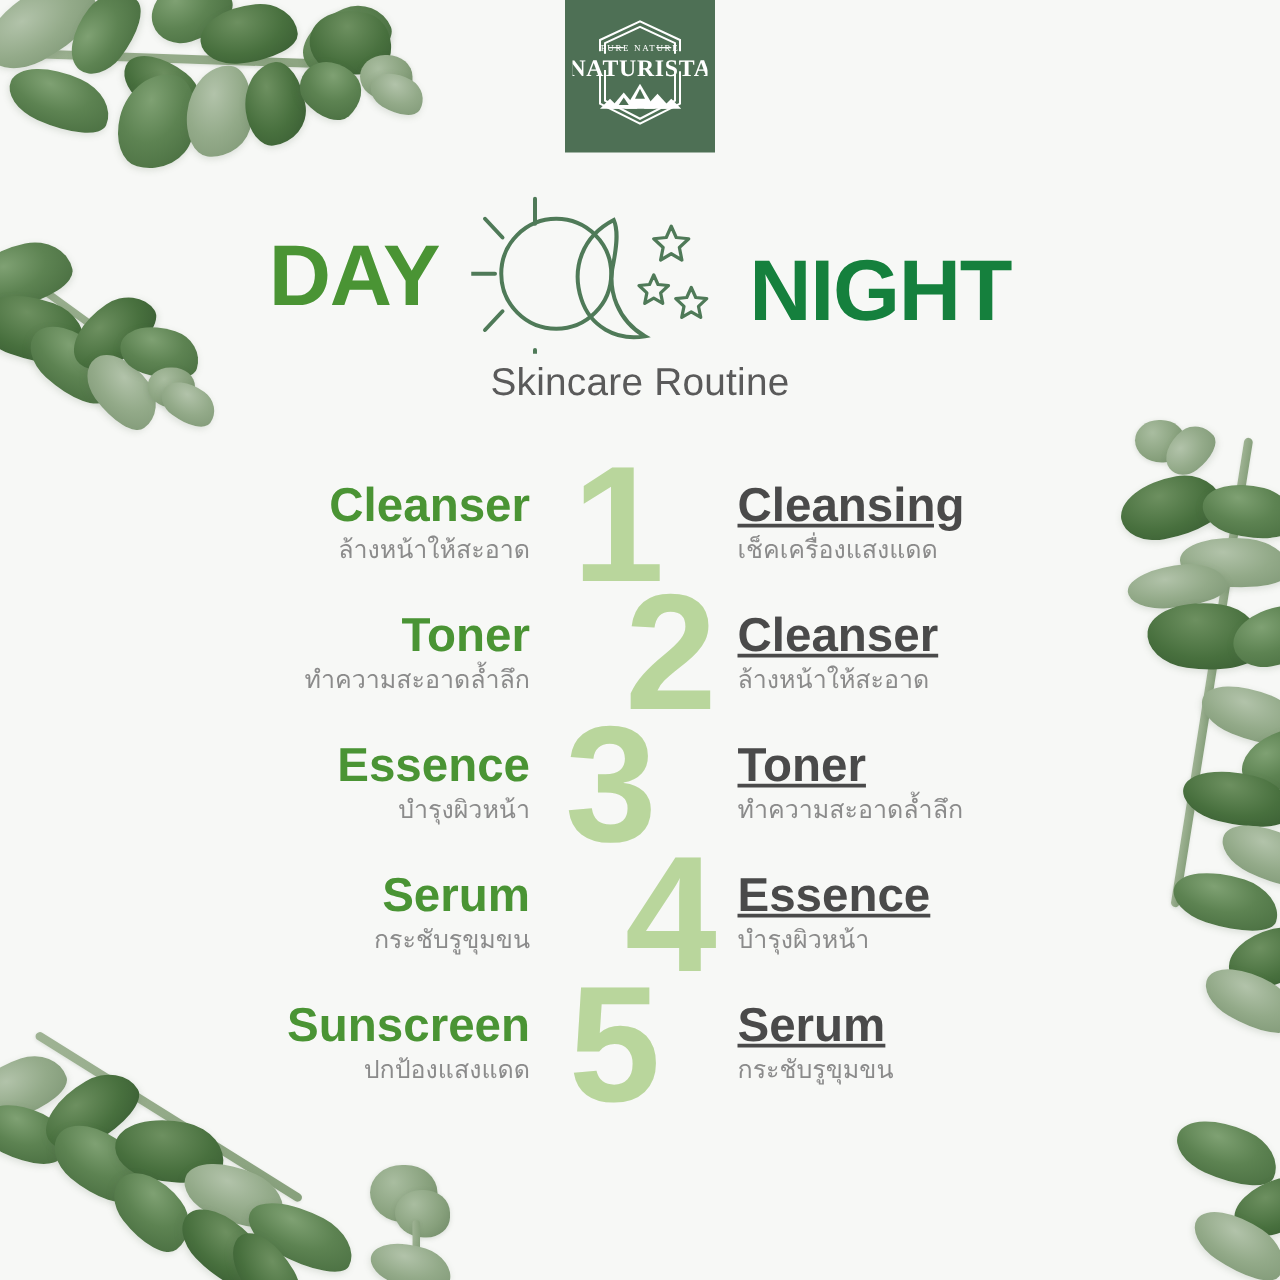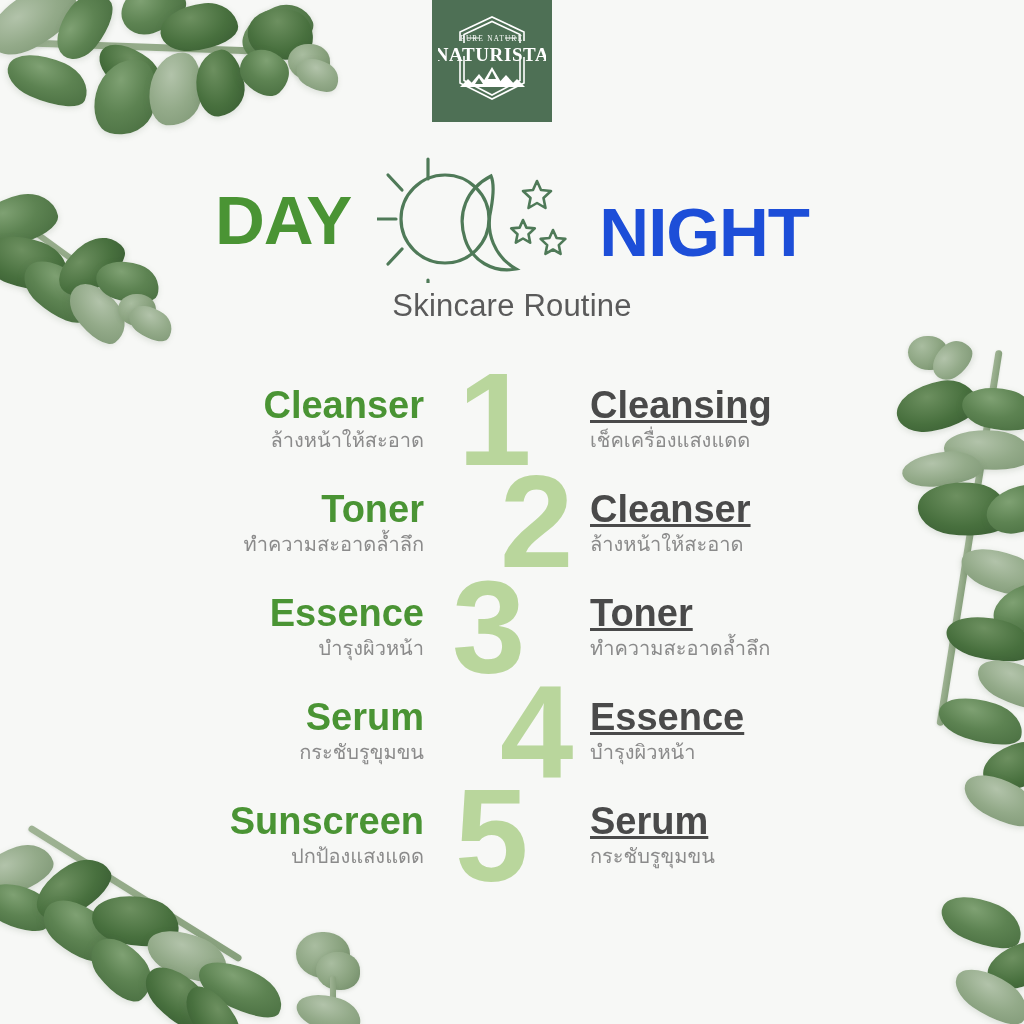--- a/index.html
+++ b/index.html
@@ -33,35 +33,35 @@
   }
   .bud {
     position:absolute;
     border-radius:50% 50% 45% 55%;
     background:radial-gradient(circle at 35% 30%, #a9bda0 0%, #87a07c 60%, #6d8764 100%);
     box-shadow:0 1px 4px rgba(90,110,85,.2);
   }
 
   
   .logo-box {
-    position:absolute; left:432px; top:0; width:120px; height:122px;
+    position:absolute; left:452px; top:0; width:120px; height:122px;
     background:#4e7055;
     display:flex; align-items:center; justify-content:center;
   }
 
   
   .headline {
     position:absolute; left:0; top:160px; width:1024px; height:120px;
     display:flex; align-items:center; justify-content:center; gap:26px;
   }
   .headline .word {
     font-size:69px; font-weight:bold; letter-spacing:-1px; line-height:1;
   }
   .headline .day   { color:#4a9434; }
-  .headline .night { color:#1d4ed8;margin-top:24px; }
+  .headline .night { color:#15803d;margin-top:24px; }
 
   .subtitle {
     position:absolute; left:0; top:288px; width:1024px;
     text-align:center; font-size:31px; color:#5a5a5a; letter-spacing:.2px;
   }
 
   
   .routine { position:absolute; left:0; top:368px; width:1024px; height:520px; }
 
   .col { position:absolute; top:0; width:330px; }

